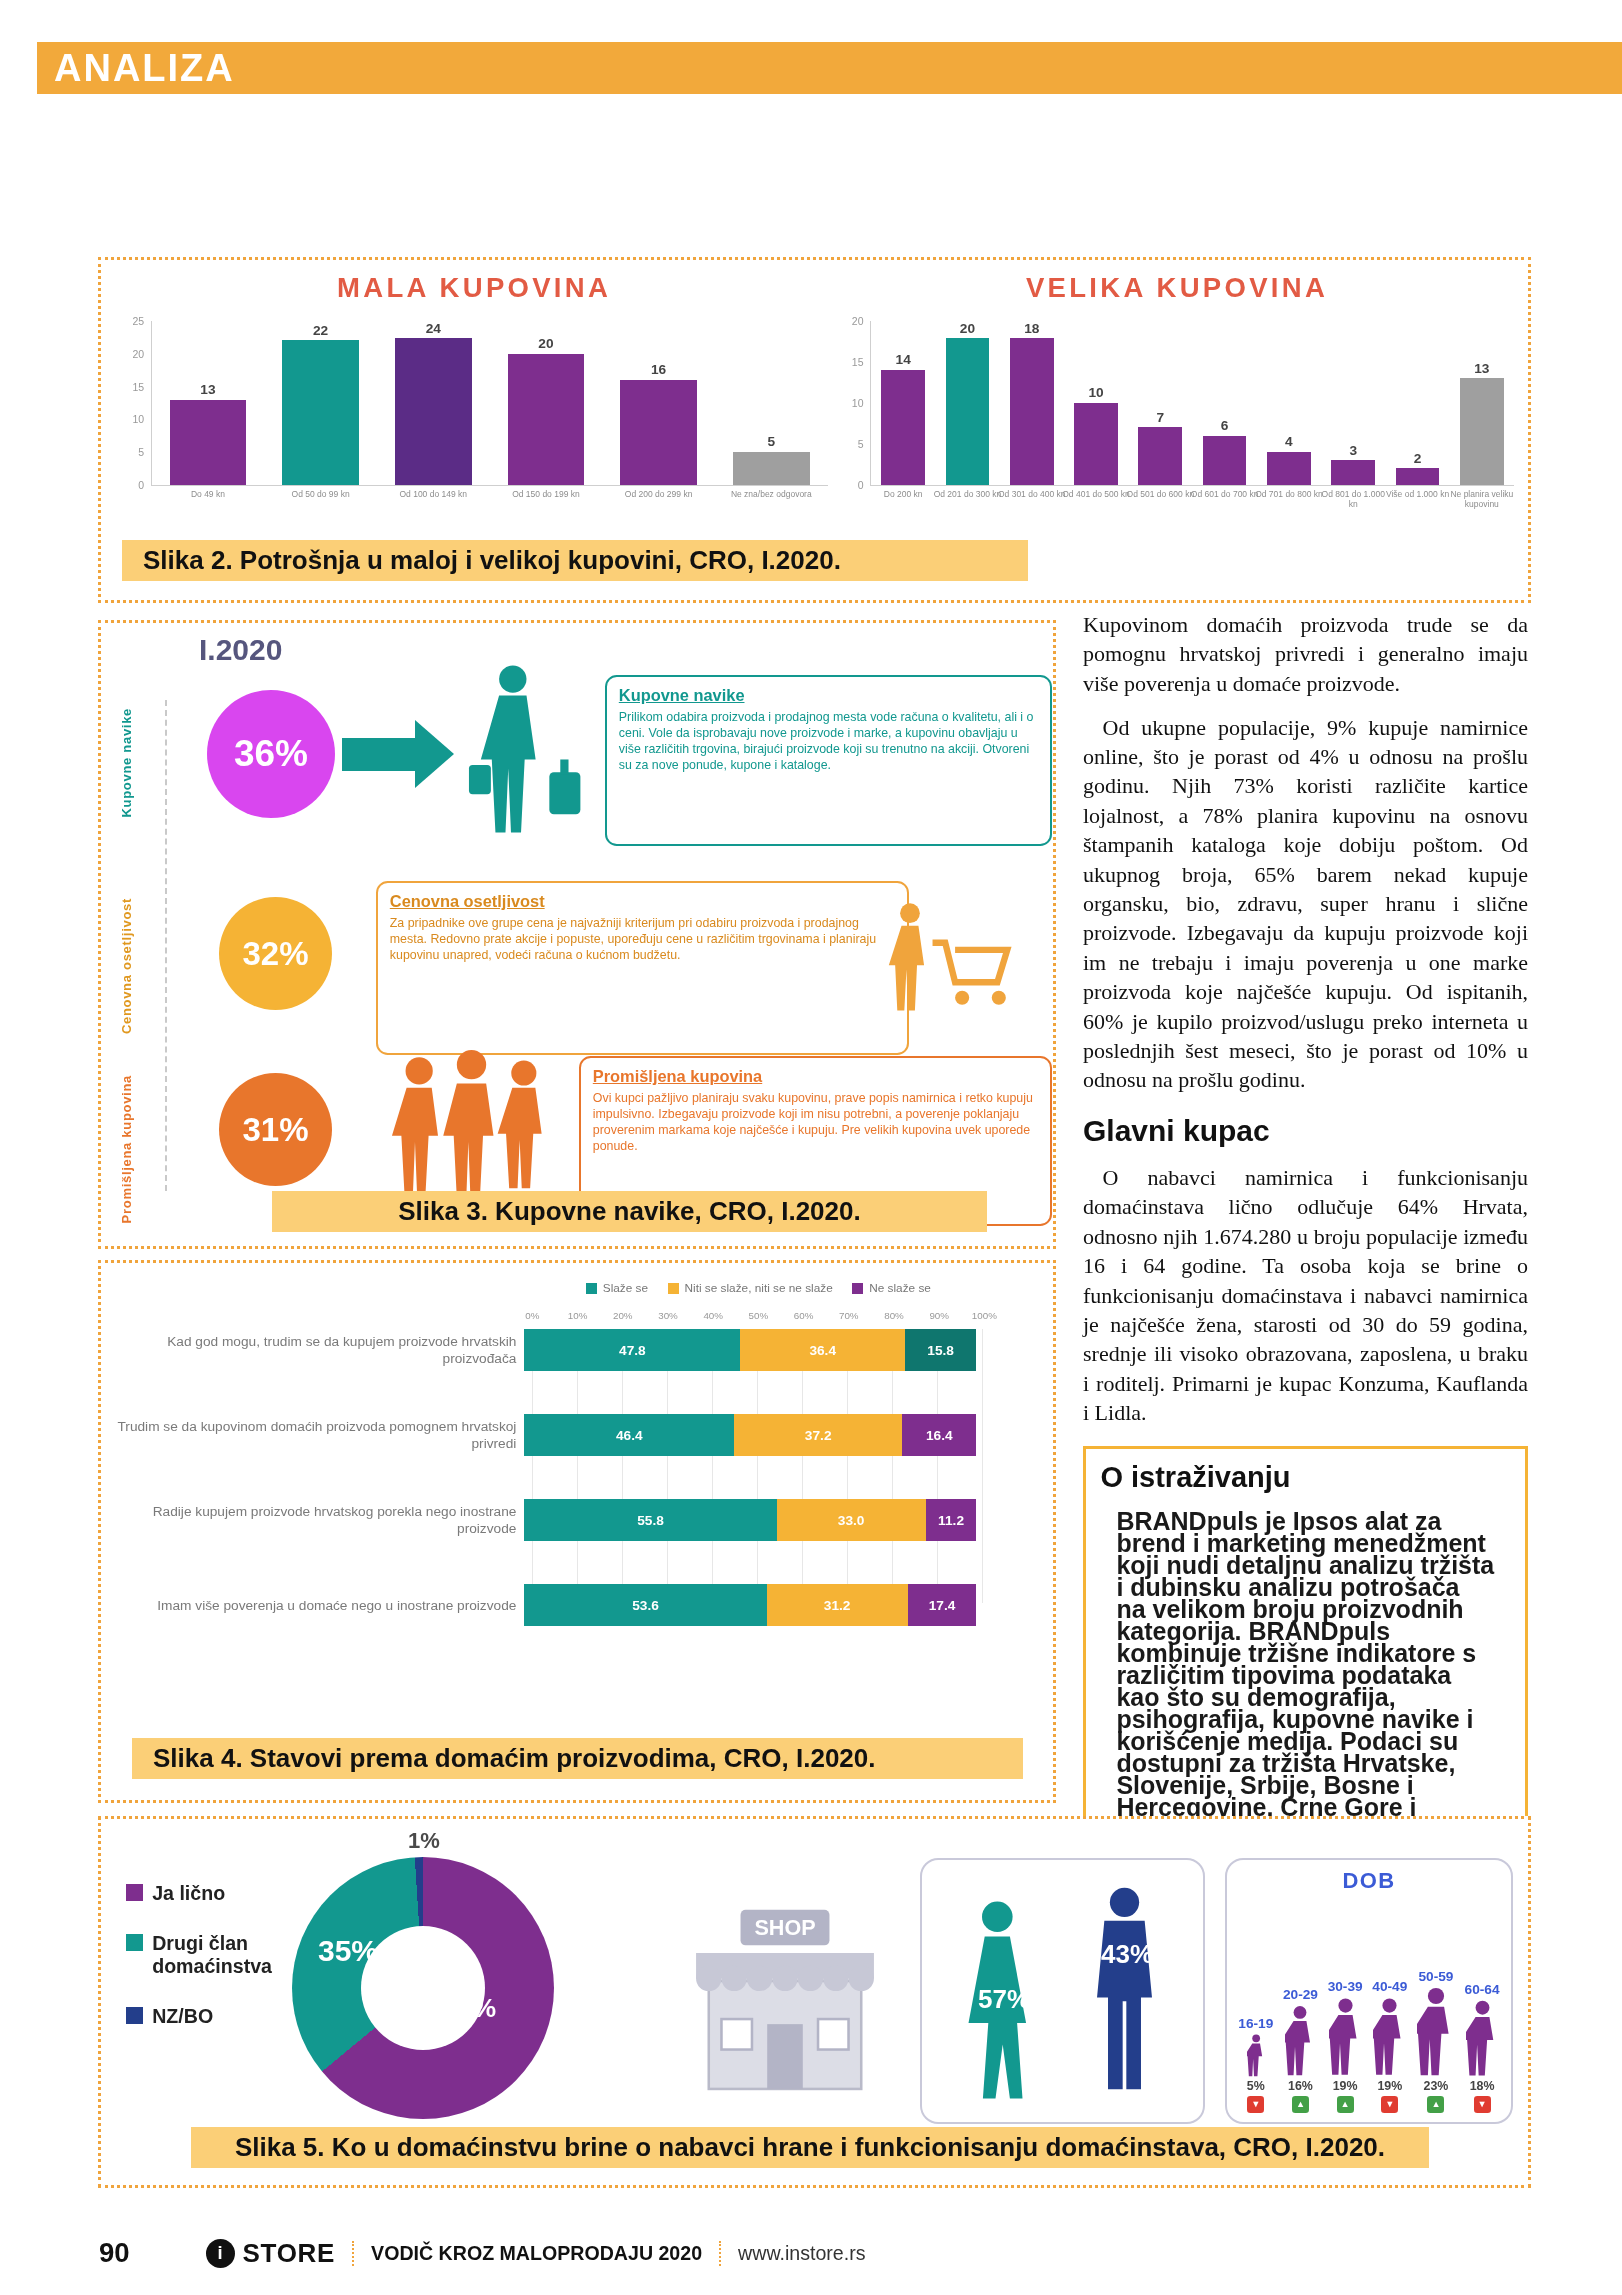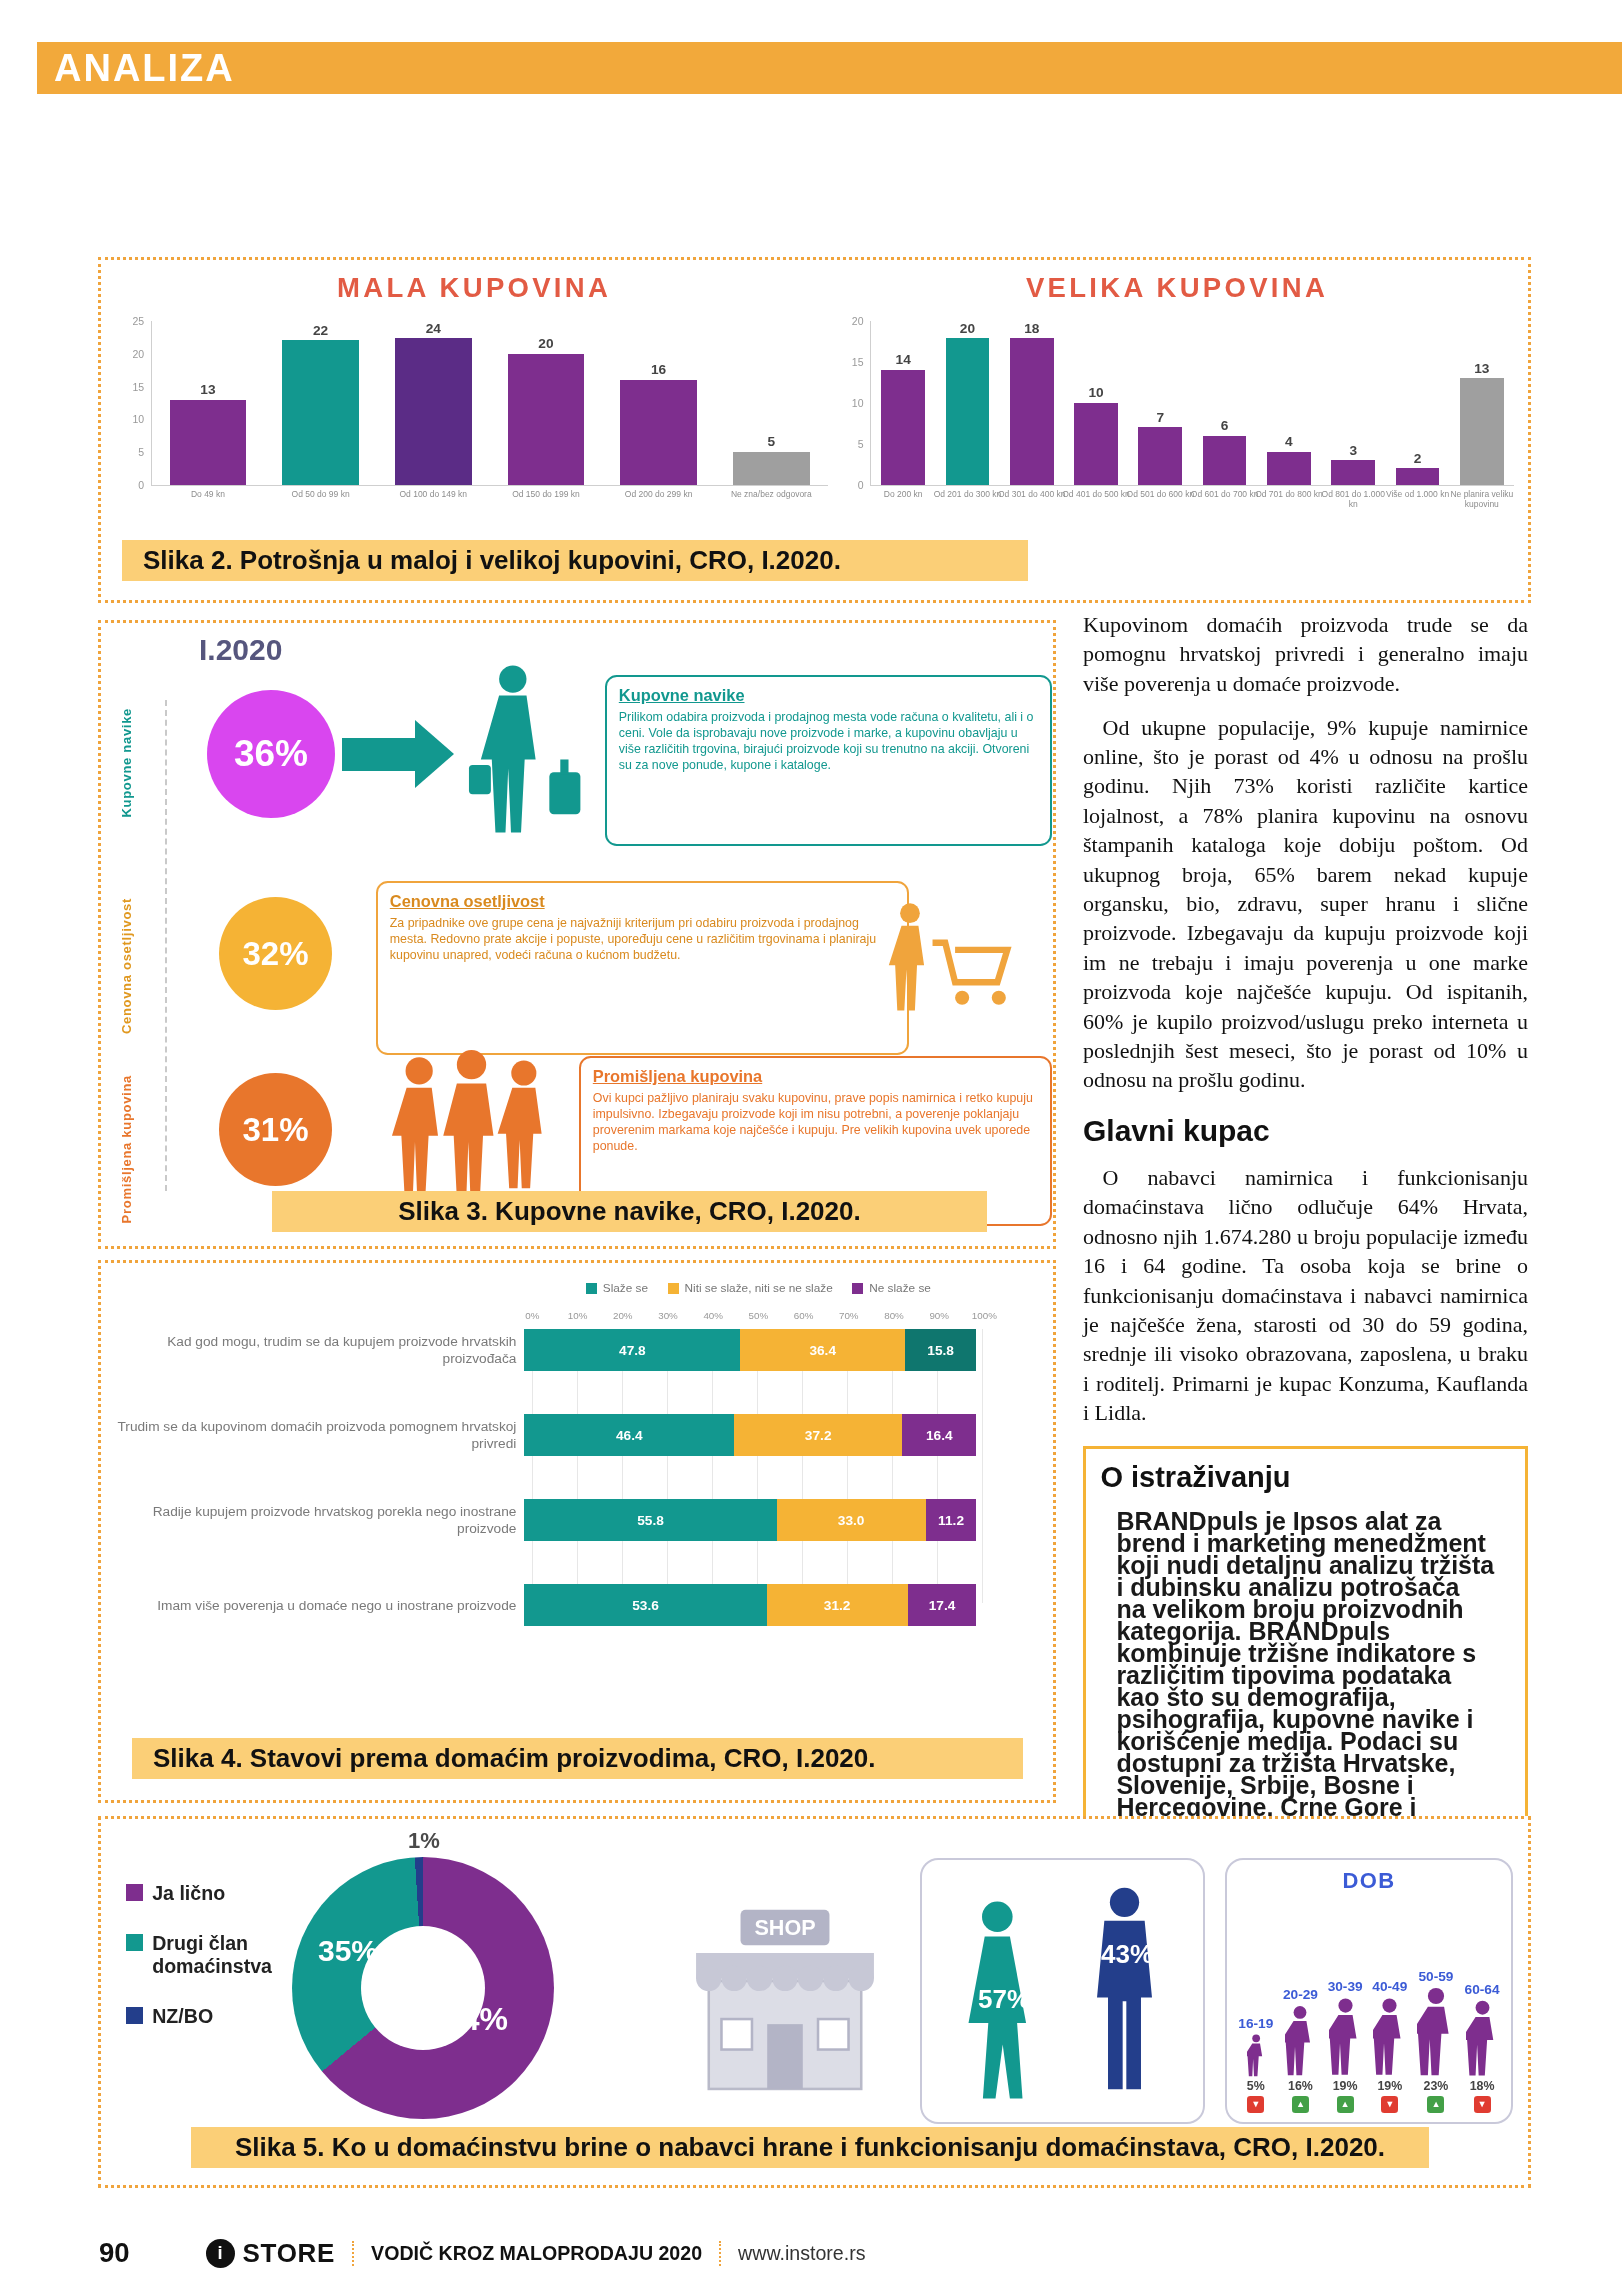--- a/index.html
+++ b/index.html
@@ -87,21 +87,21 @@
   .st-seg{display:flex;align-items:center;justify-content:center;color:#fff;font-size:13.7px;font-weight:bold;overflow:hidden}
 
   
   .f5-legend{position:absolute;left:25px;top:63px;display:flex;flex-direction:column;gap:26px}
   .f5-li{display:flex;align-items:flex-start;font-size:19.6px;font-weight:bold;color:#222;max-width:164px;line-height:1.2}
   .f5-li i{flex:0 0 17px;height:17px;margin-right:9.2px;margin-top:2px}
   .sq-purple{background:#7E2E8E}.sq-teal{background:#12988F}.sq-navy{background:#233E8B}
   .donut{position:absolute;left:191px;top:38px;width:262px;height:262px;border-radius:50%}
   .donut::after{content:'';position:absolute;left:69px;top:69px;width:124px;height:124px;border-radius:50%;background:#fff}
   .d-lab{position:absolute;font-weight:bold;color:#fff;z-index:2}
-  .d64{left:152px;top:144px;font-size:32px}
+  .d64{left:152px;top:136px;font-size:26px}
   .d35{left:26px;top:77px;font-size:30px}
   .d1{left:116px;top:-29px;font-size:22px;color:#4a4a4a}
   .shop{position:absolute;left:576px;top:73px;width:216px;height:216px}
   .panel{position:absolute;border:2px solid #c9c9da;border-radius:18.3px;background:#fff}
   #panel-gender{left:819px;top:39px;width:281px;height:262px}
   #panel-dob{left:1124px;top:39px;width:284px;height:262px}
   .g-svg{position:absolute}
   #g-woman{left:18.3px;top:37px;width:111px;height:216px}
   #g-man{left:145px;top:23.6px;width:115px;height:229px}
   .g-label{position:absolute;color:#fff;font-weight:bold;font-size:26px;z-index:2}

